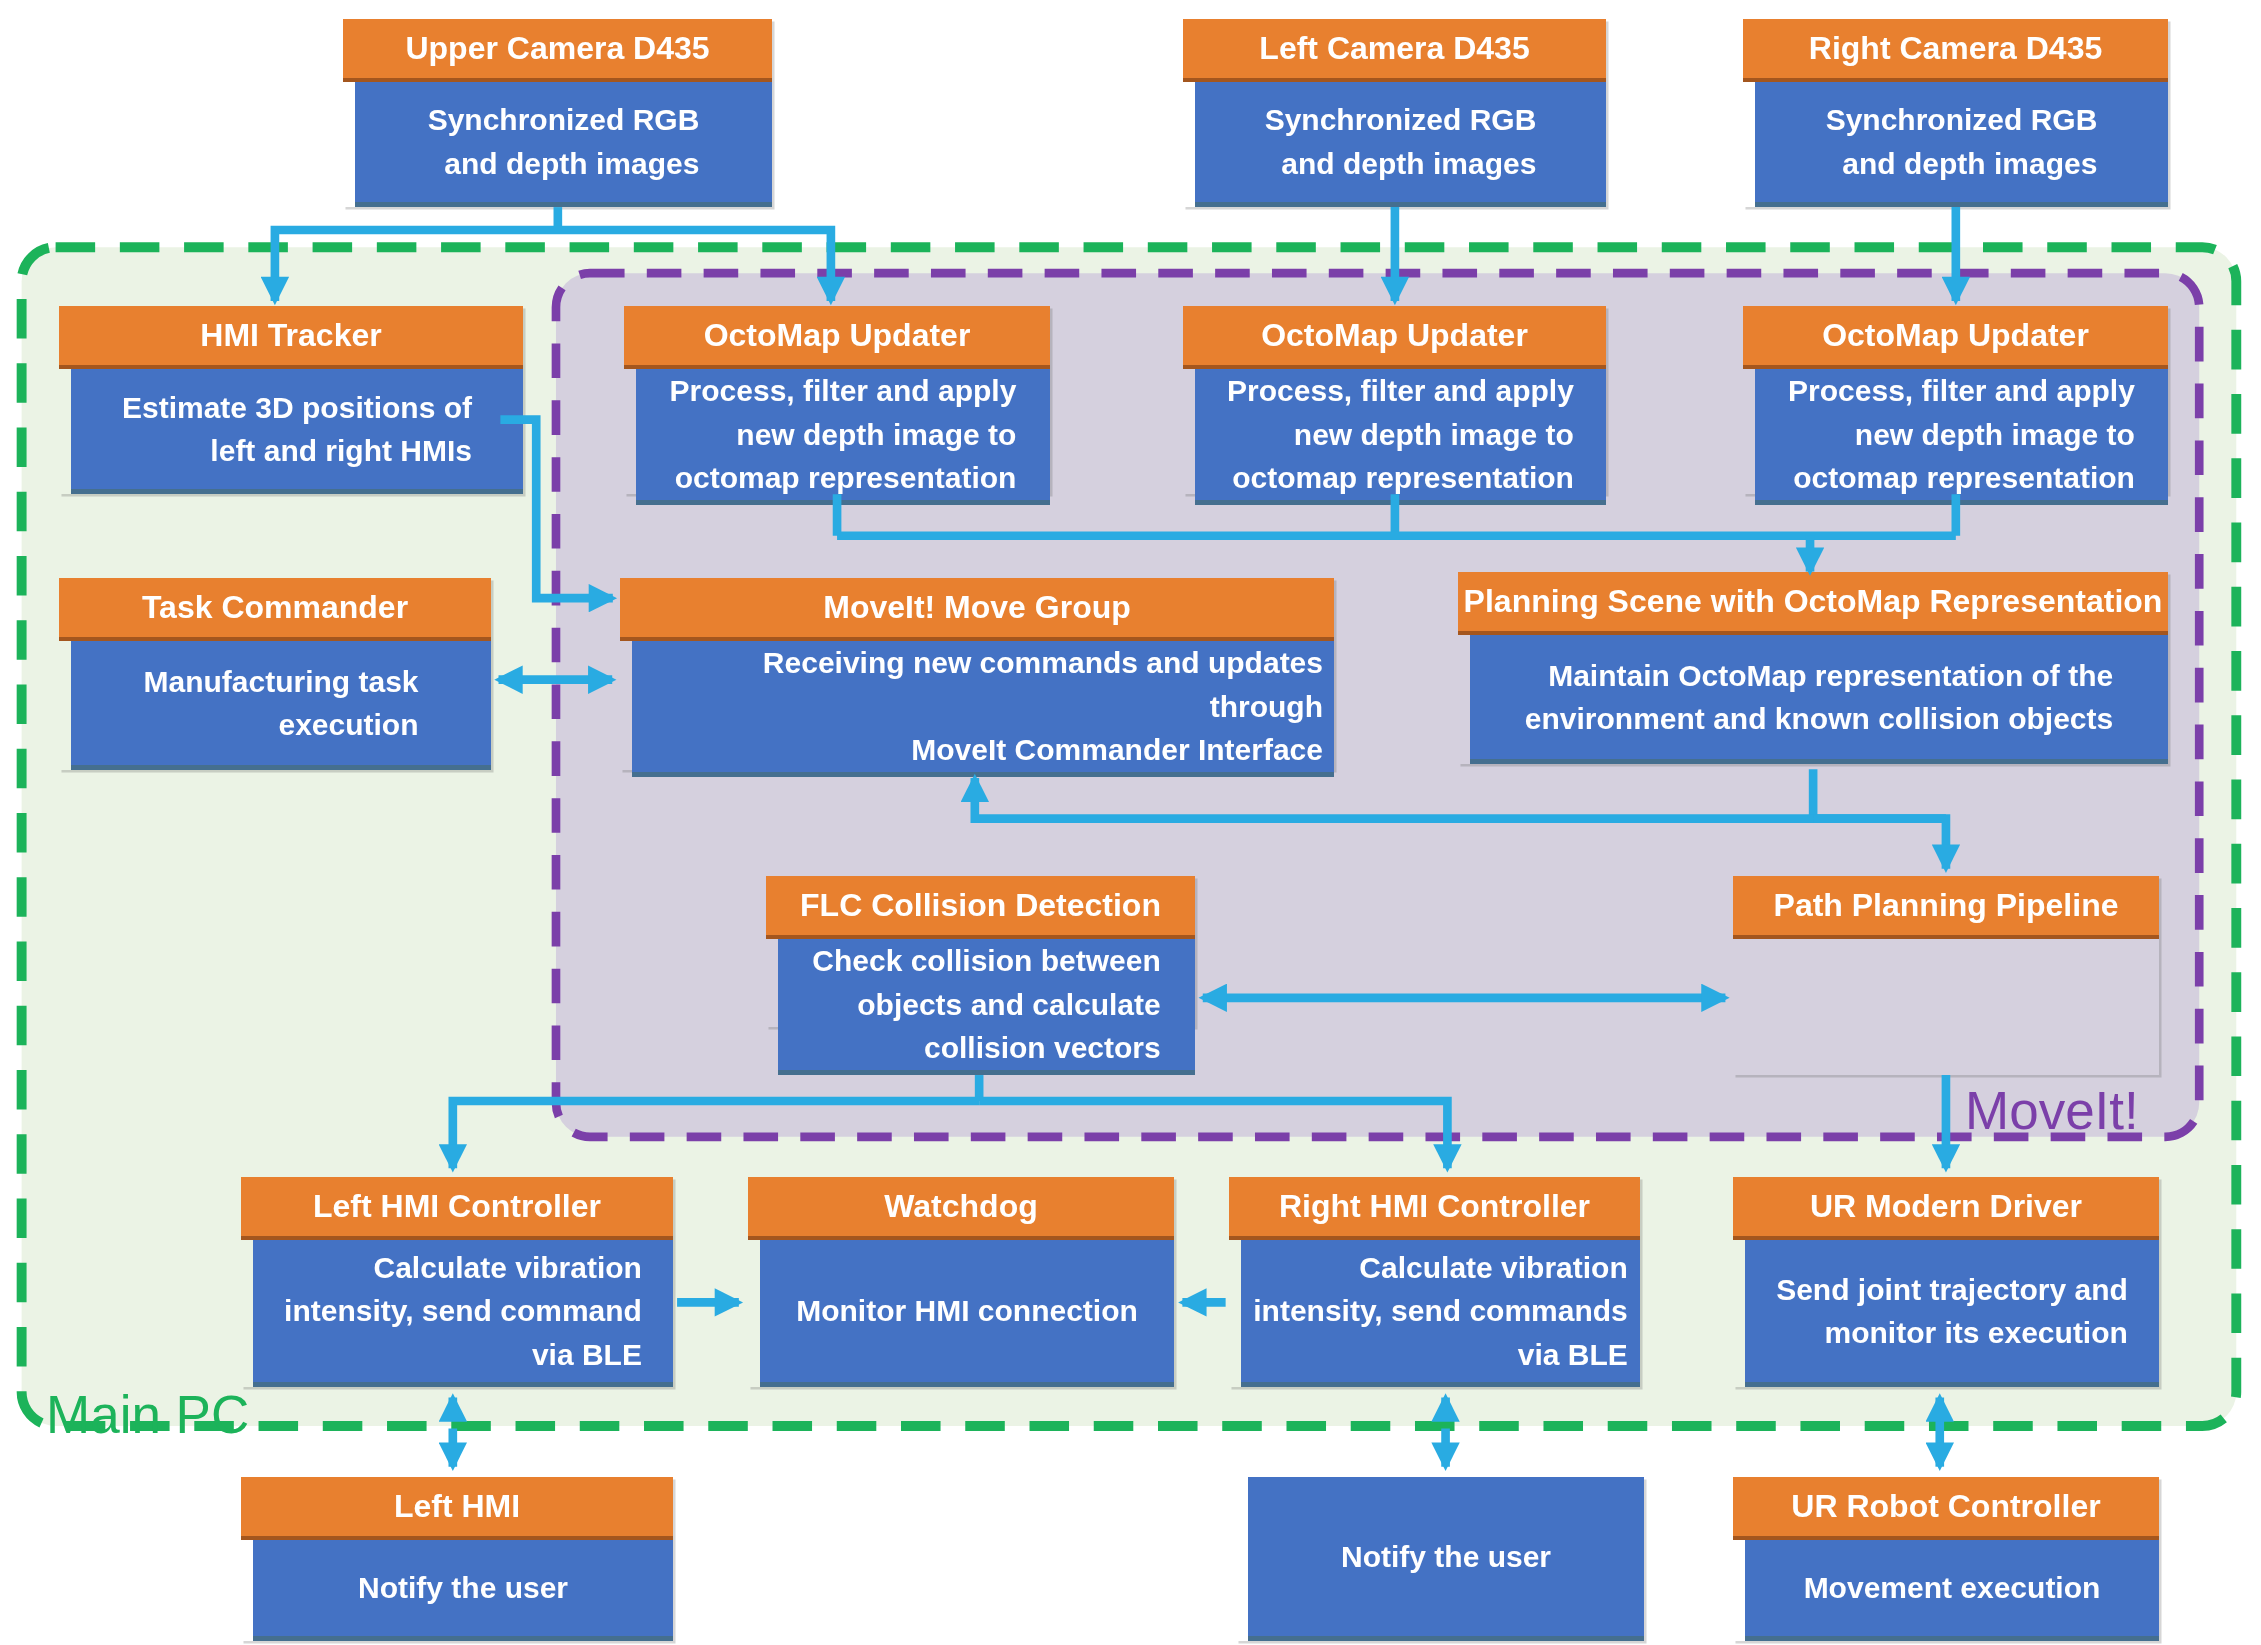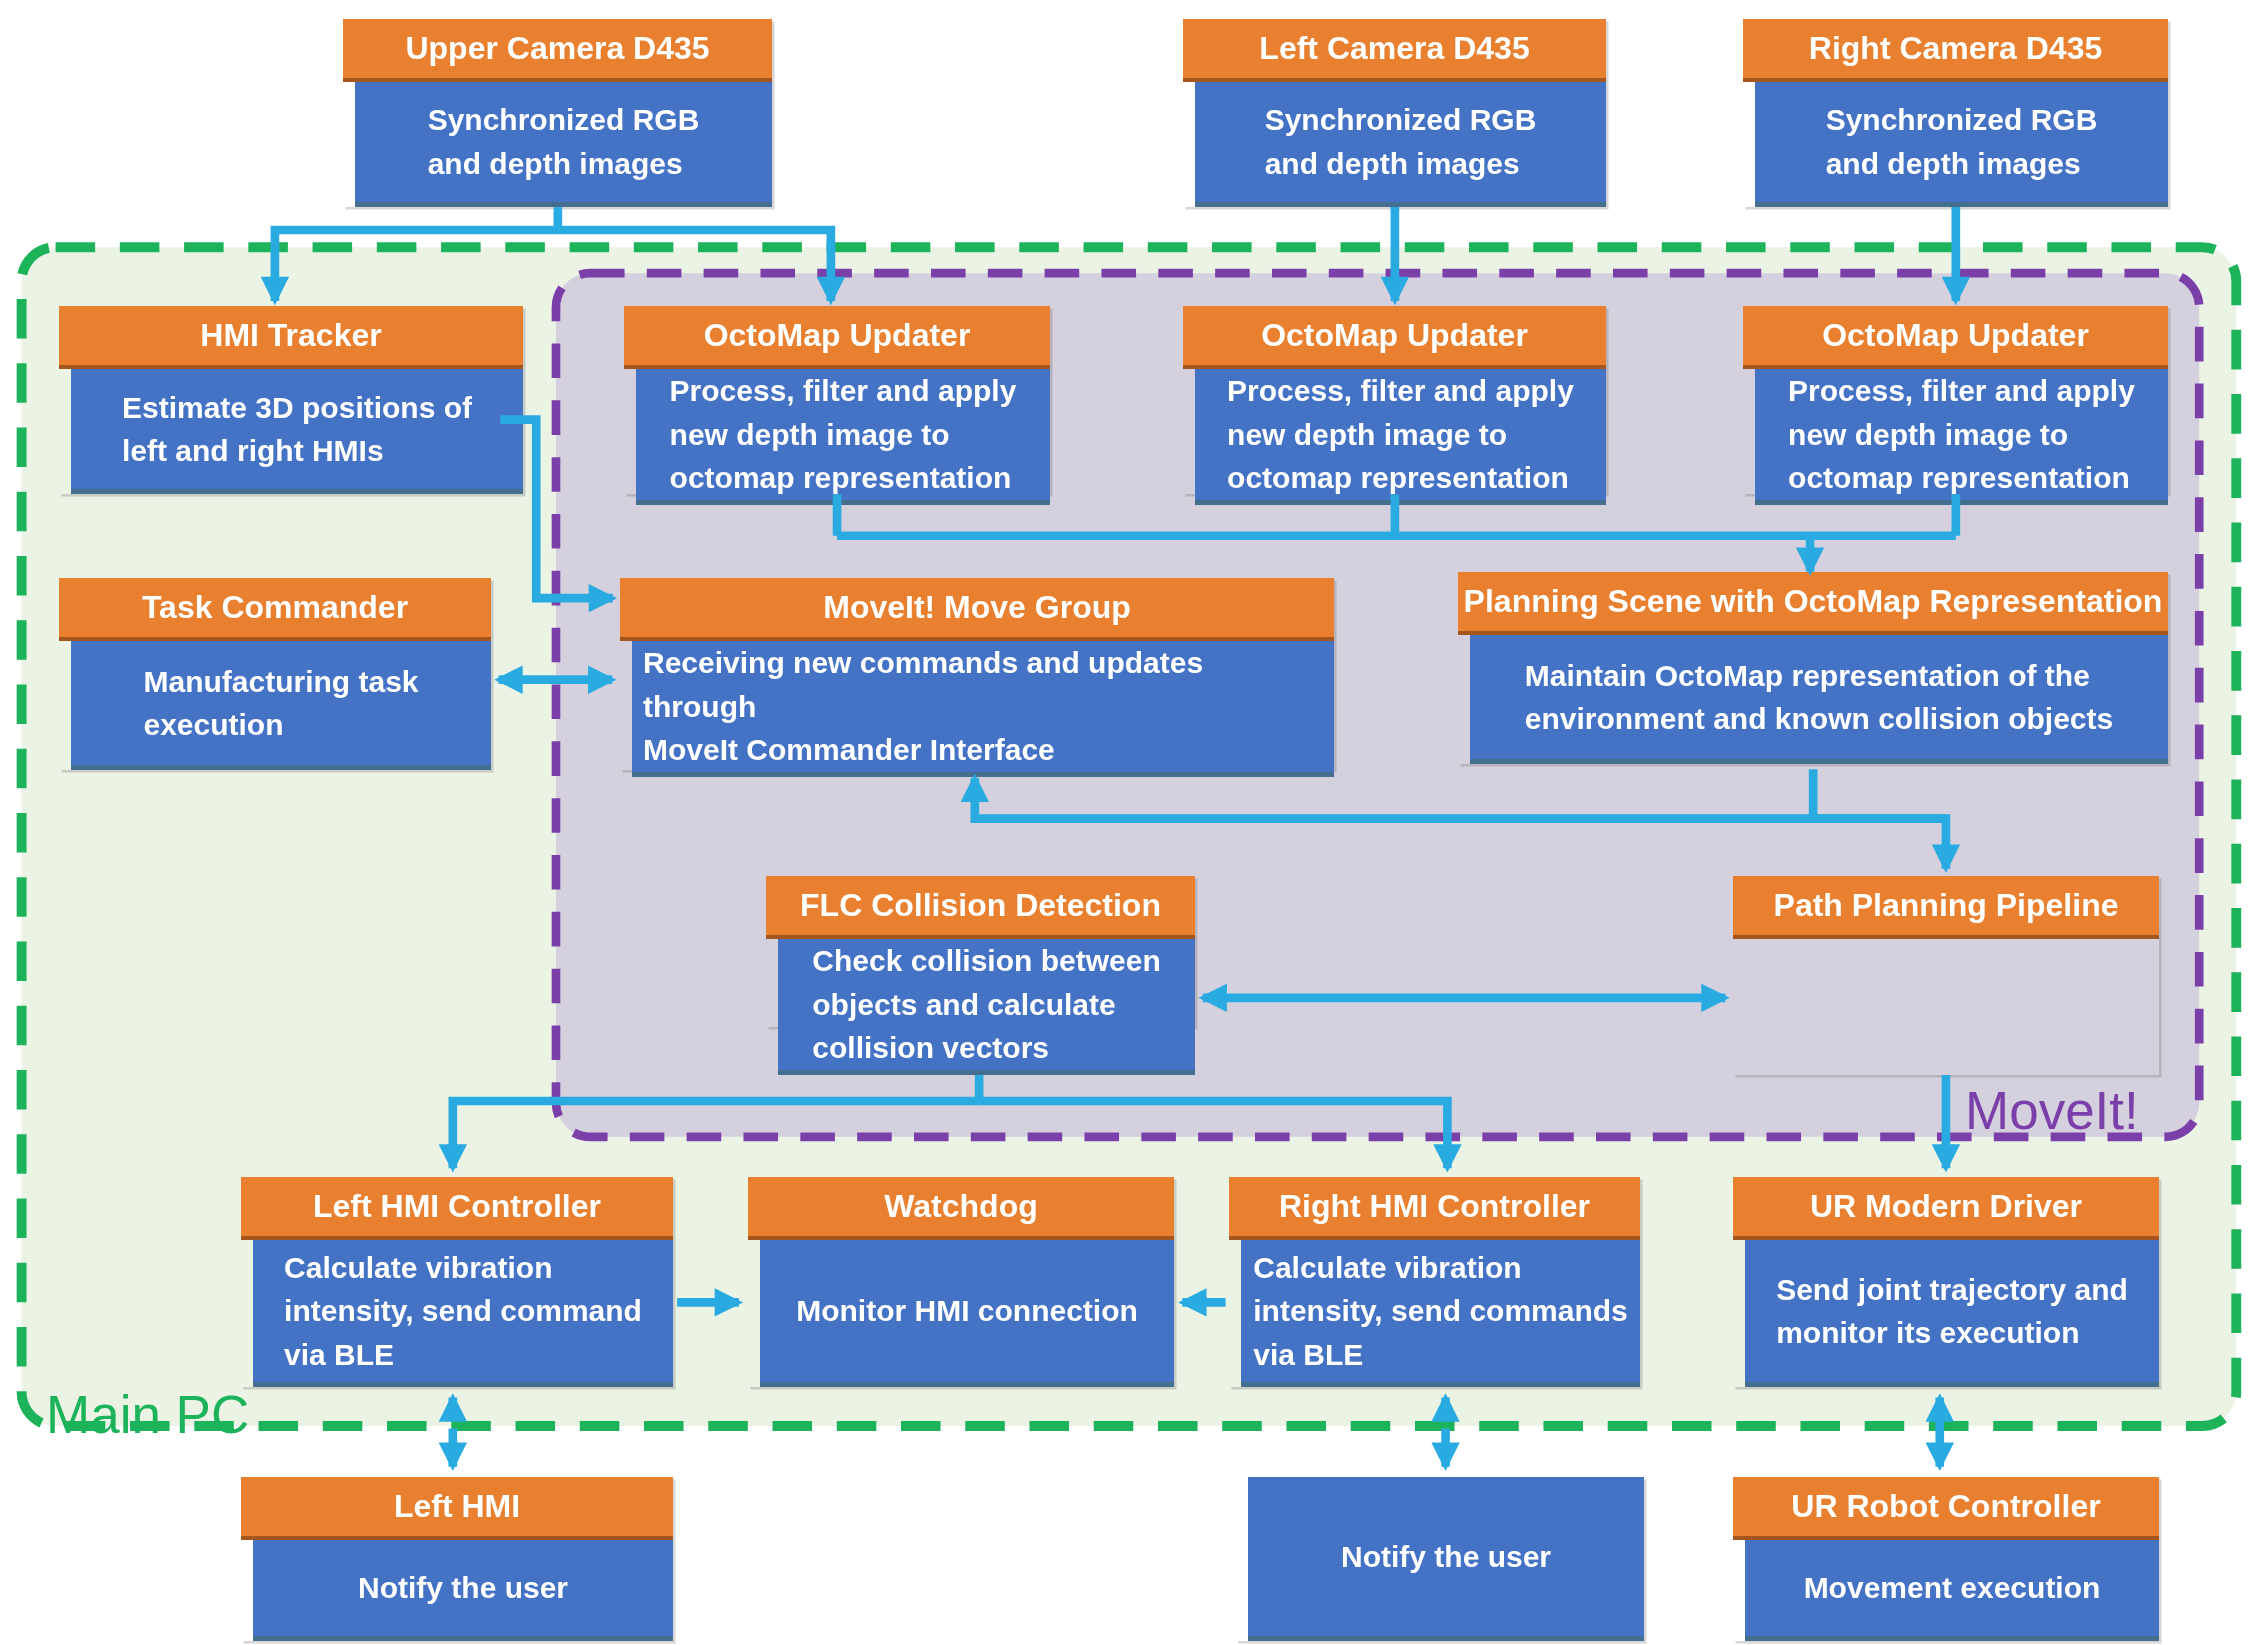--- a/index.html
+++ b/index.html
@@ -9,21 +9,21 @@
   #bg{z-index:0;}
   #wires{z-index:2;pointer-events:none;}
   .node{position:absolute;z-index:1;display:flex;flex-direction:column;
         box-shadow:2.5px 2.5px 0 rgba(90,90,90,.25);}
   .hdr{height:59px;flex:0 0 59px;background:var(--header_bg);
        border-bottom:4.3px solid var(--header_edge);
        color:var(--text);font-size:32px;font-weight:bold;
        display:flex;align-items:center;justify-content:center;text-align:center;}
   .bd{flex:1;background:var(--body_bg);border-bottom:5px solid var(--body_edge);
       color:var(--text);font-size:30px;font-weight:bold;line-height:1.45;
-      display:flex;align-items:center;justify-content:center;text-align:left;
+      display:flex;align-items:center;justify-content:center;text-align:right;
       white-space:pre-line;padding:0 11px;margin-left:12px;}
   .glabel{position:absolute;z-index:1;font-size:53px;}
   #lbl-main-pc{left:46px;top:1347px;color:var(--main_pc_border);margin-top:37px;}
   #lbl-moveit{left:1965px;top:1080px;width:222px;text-align:left;color:var(--moveit_border);}
 
   #n-upper-camera{left:343px;top:18.5px;width:429px;height:188px}
   #n-left-camera{left:1183px;top:18.5px;width:423px;height:188px}
   #n-right-camera{left:1743px;top:18.5px;width:425px;height:188px}
   #n-hmi-tracker{left:59px;top:306px;width:464px;height:188px}
   #n-octomap-1{left:624px;top:306px;width:426px;height:188px}

